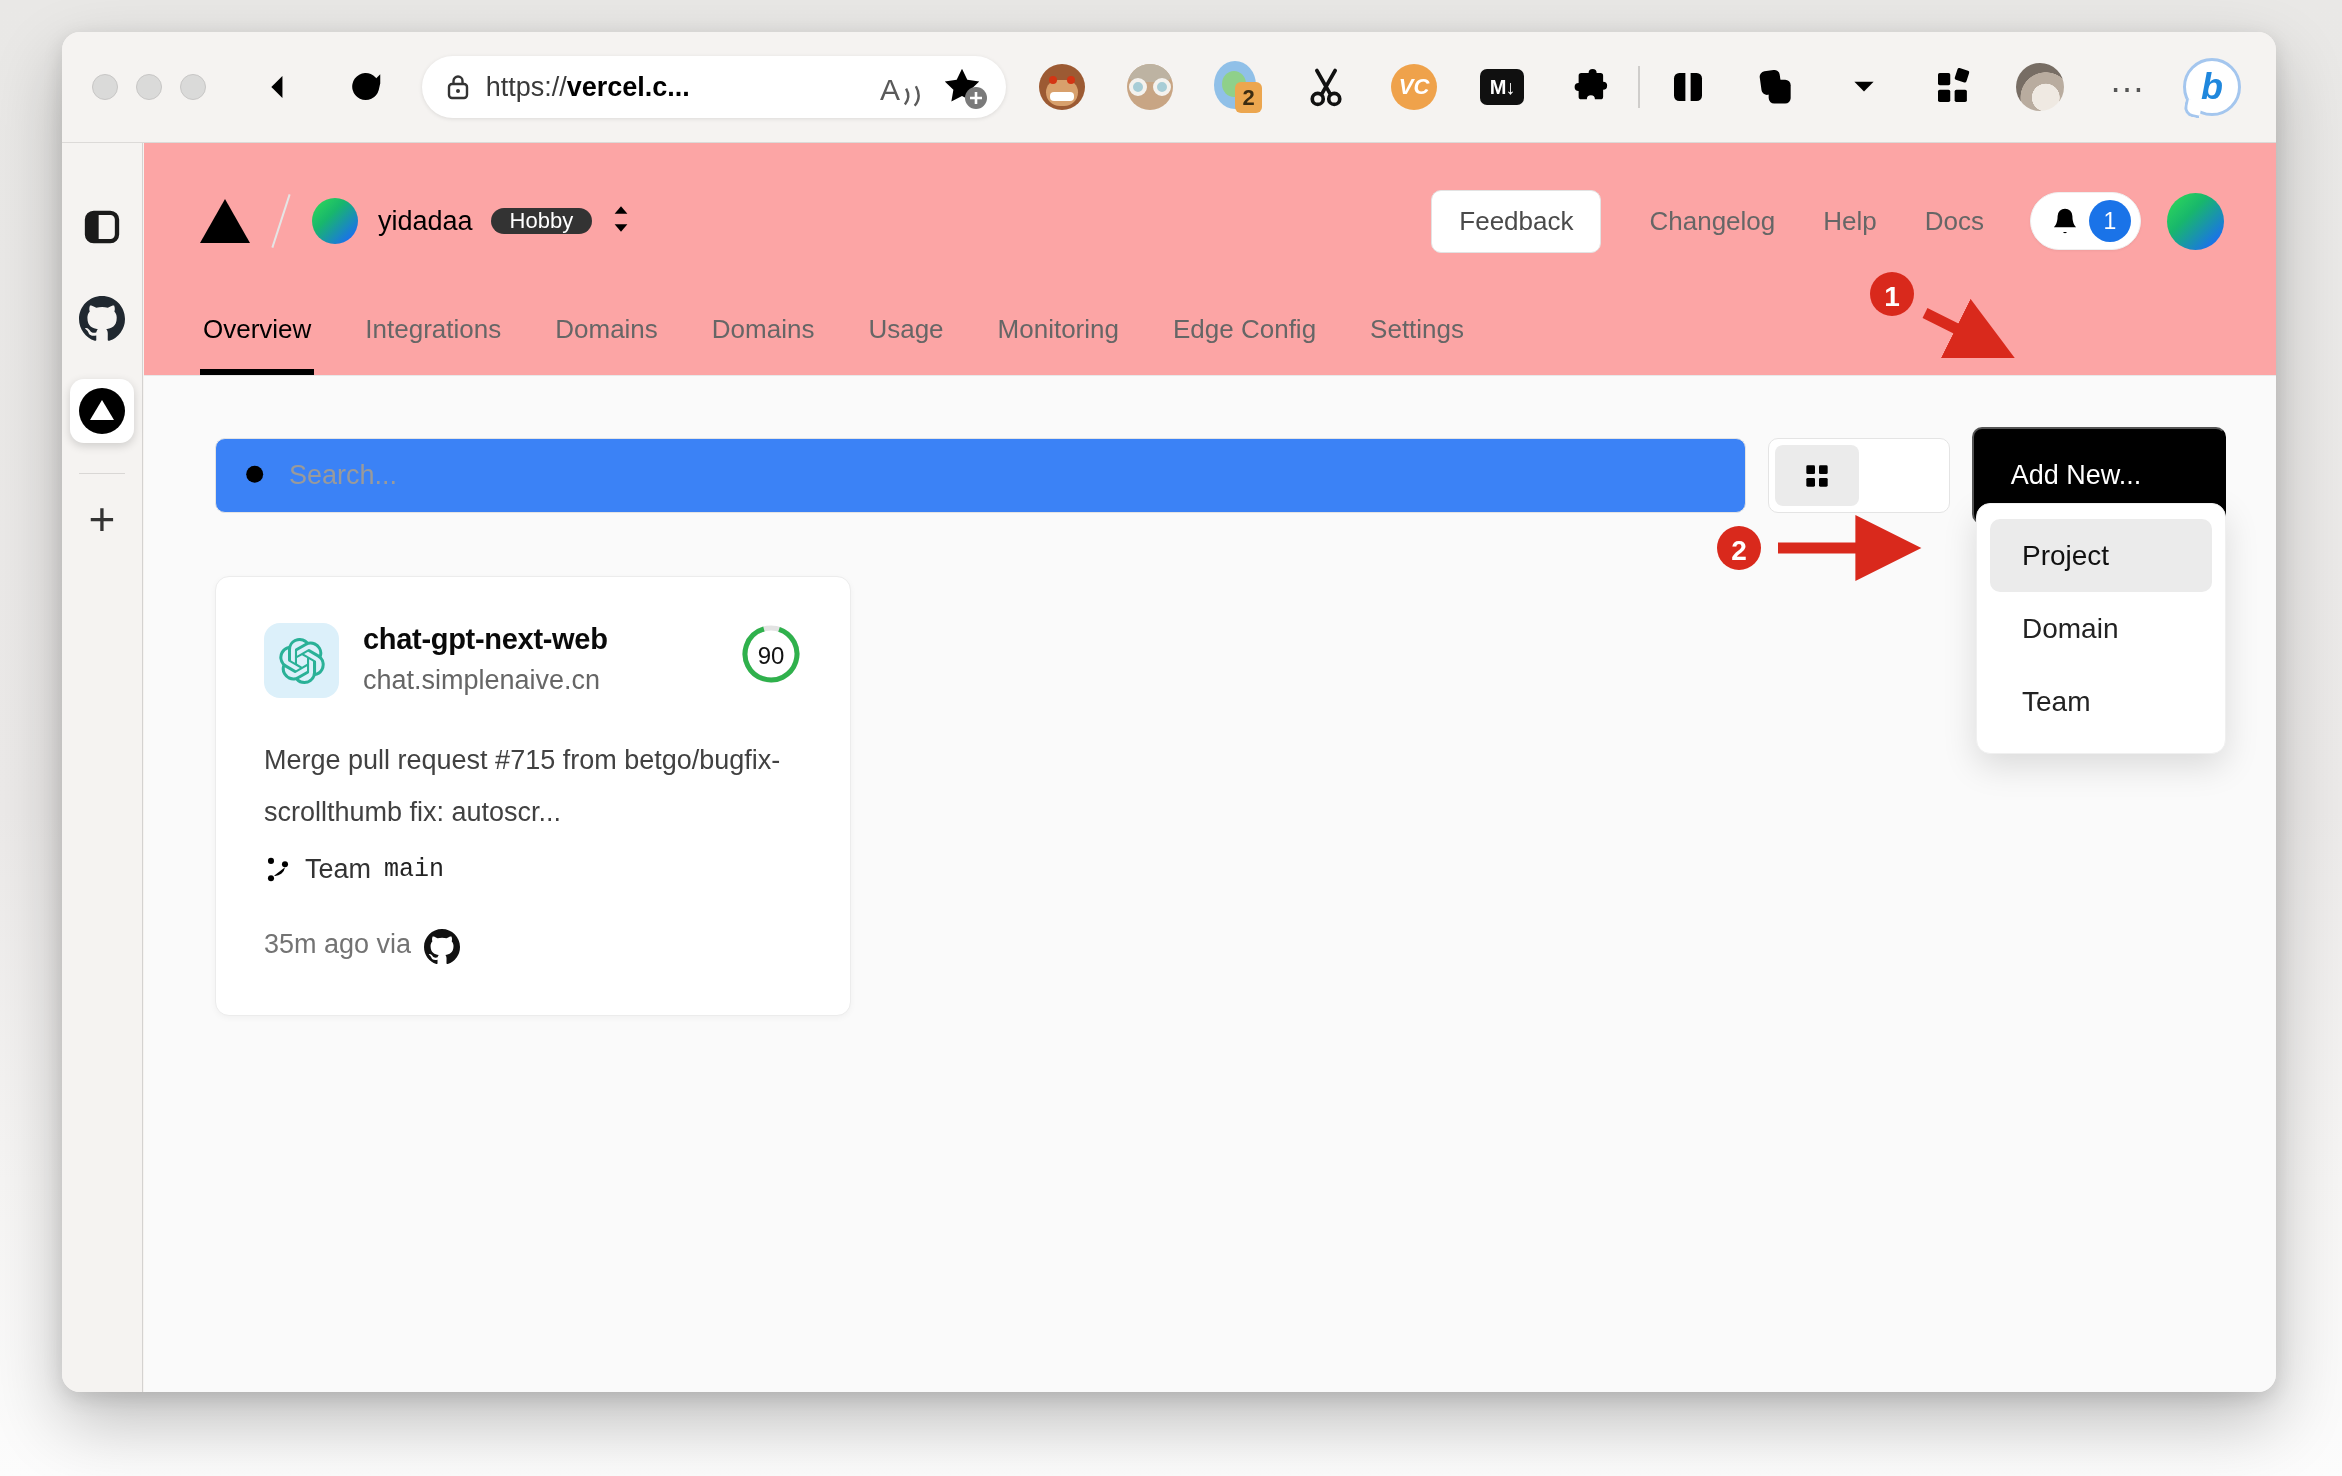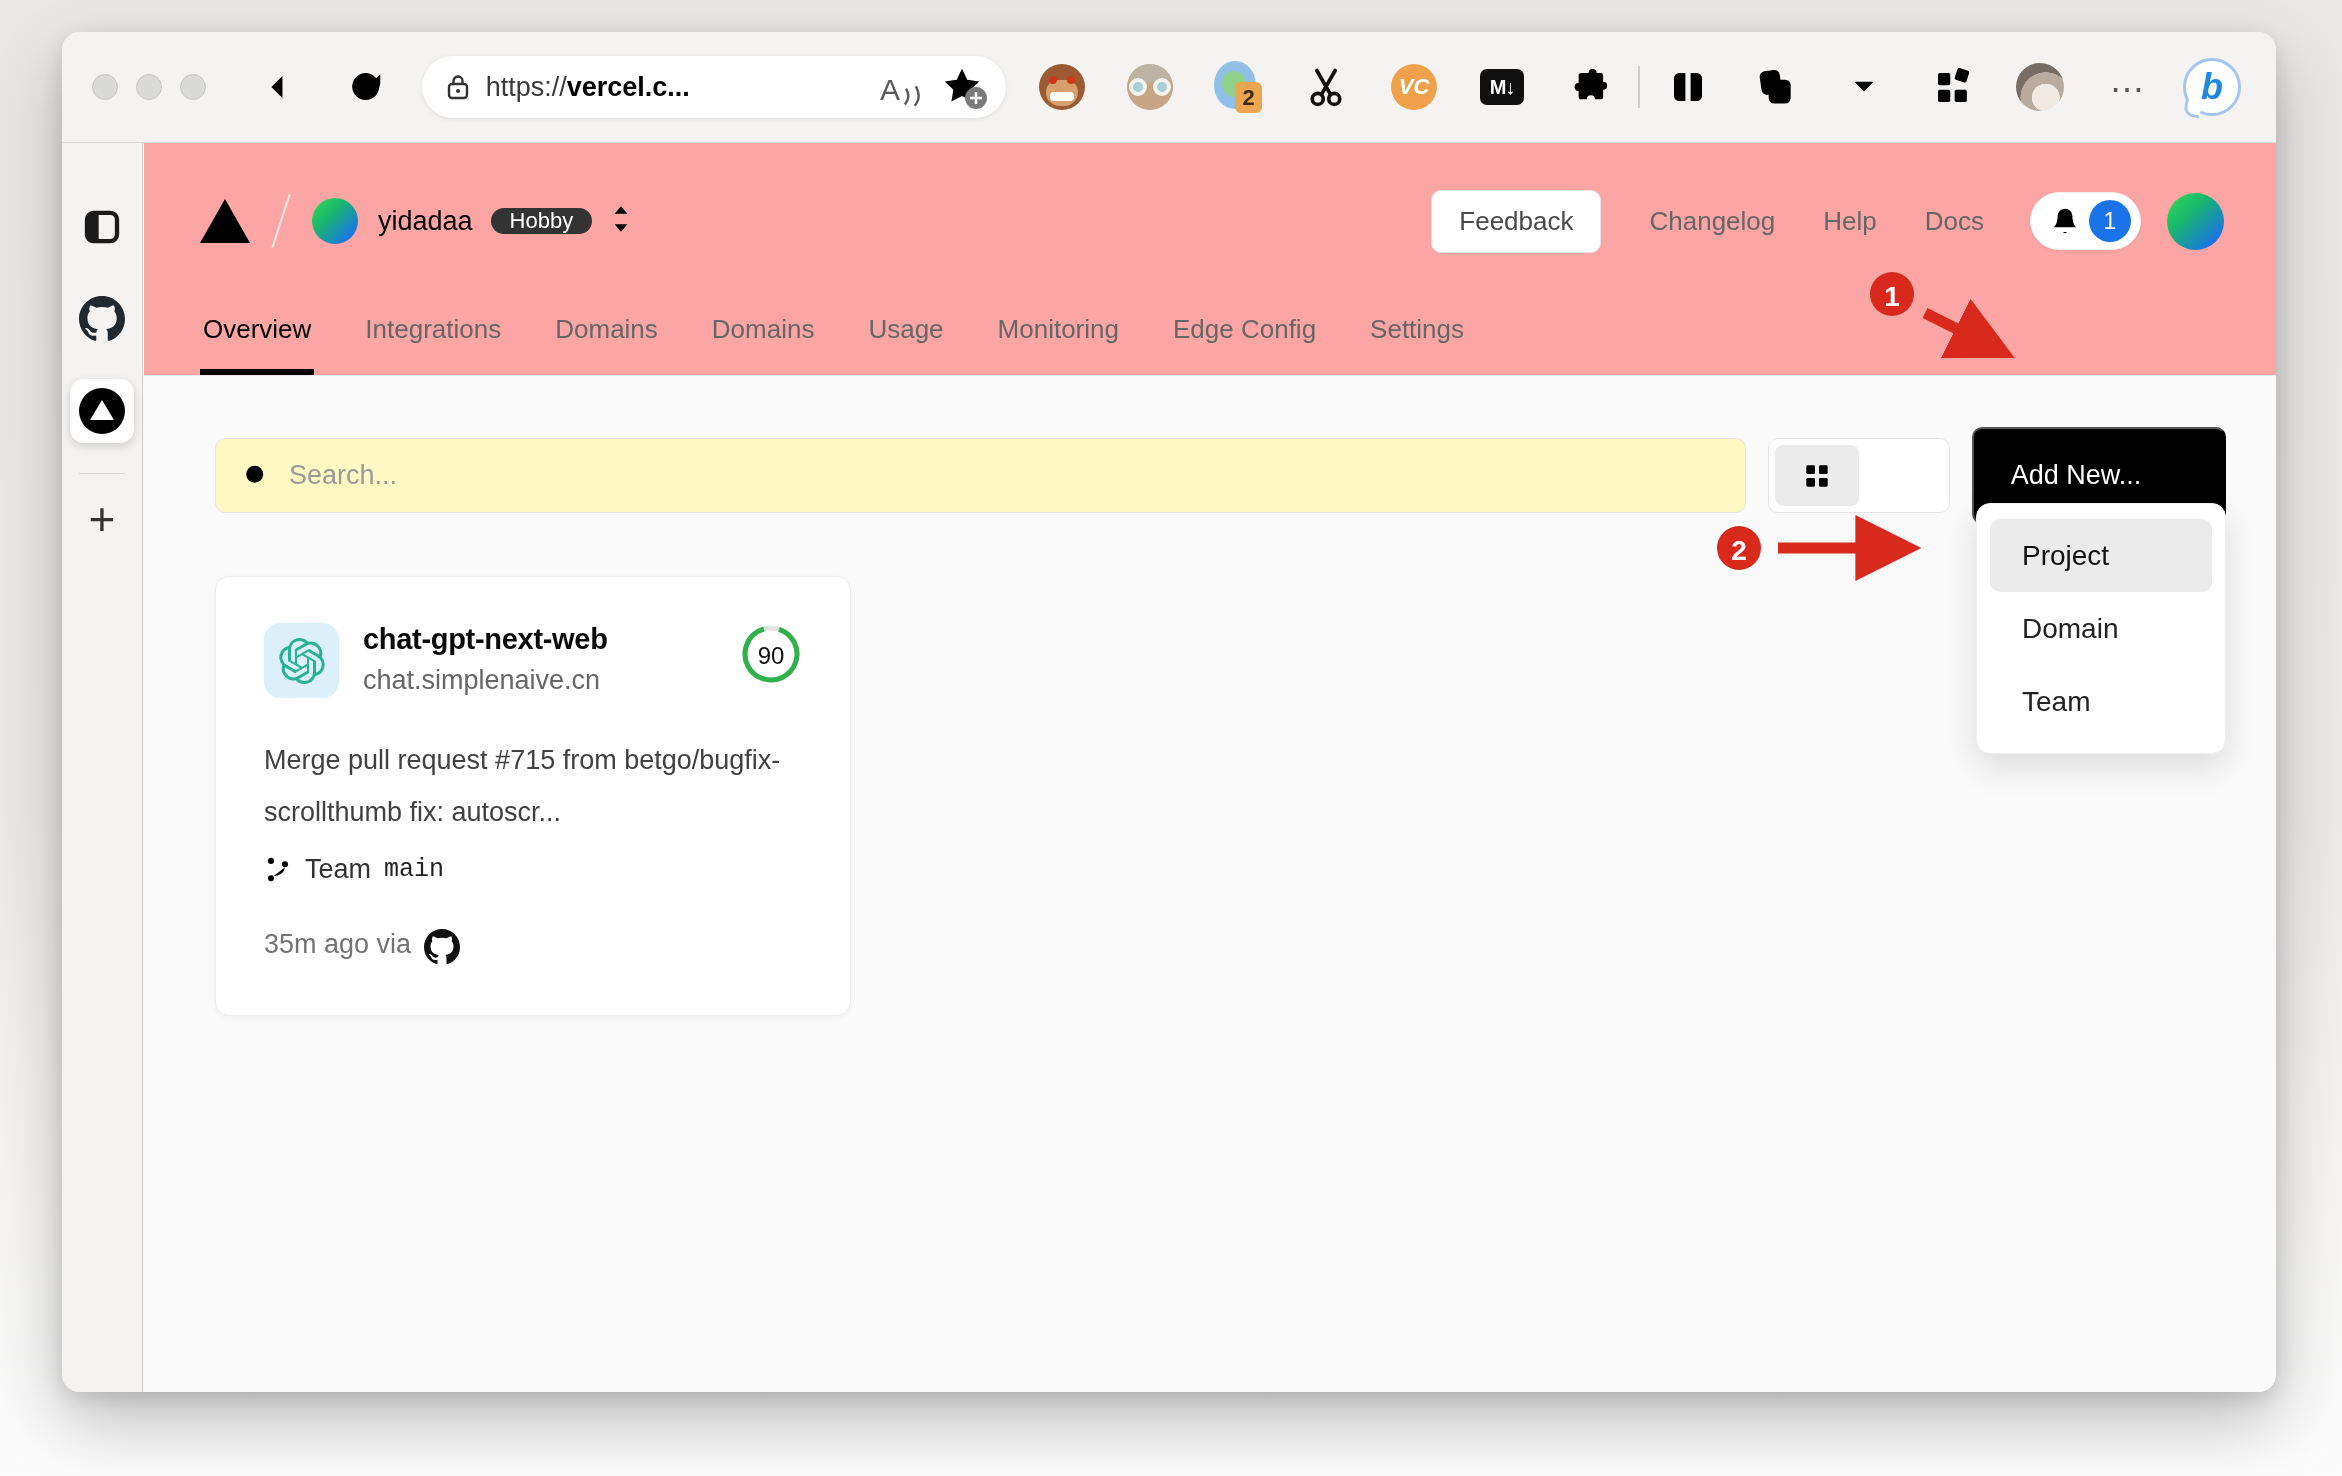--- a/index.html
+++ b/index.html
@@ -88,21 +88,21 @@
   .hlink{ font-size:26px; color:#666; margin-left:48px; }
   .bell-pill{ margin-left:46px; display:flex; align-items:center; background:#fff; border:1px solid #efefef; border-radius:999px; padding:7px 9px 7px 19px; box-shadow:0 1px 3px rgba(0,0,0,.05); }
   .noti-badge{ width:42px; height:42px; border-radius:50%; background:#1a73e8; color:#fff; font-size:23px; display:flex; align-items:center; justify-content:center; margin-left:9px; }
   .user-avatar{ width:57px; height:57px; margin-left:26px; }
   .tabs{ position:absolute; left:56px; bottom:0; display:flex; gap:48px; }
   .tab{ font-size:26px; color:#666; padding:0 3px 24px; border-bottom:6px solid transparent; }
   .tab.active{ color:#000; font-weight:500; border-bottom-color:#000; }
   
   .main{ padding:51px 50px 0 71px; }
   .controls{ display:flex; align-items:center; }
-  .search{ flex:1; height:75px; background:#fef9c3; border:1px solid #e4e4e4; border-radius:10px; display:flex; align-items:center; padding:0 26px; }
+  .search{ flex:1; height:75px; background:#3b82f6; border:1px solid #e4e4e4; border-radius:10px; display:flex; align-items:center; padding:0 26px; }
   .search input{ border:none; outline:none; background:transparent; font-size:27px; color:#333; margin-left:18px; width:100%; font-family:inherit; }
   .search input::placeholder{ color:#9a9a9a; }
   .viewtoggle{ margin-left:22px; height:75px; background:#fff; border:1px solid #e4e4e4; border-radius:10px; display:flex; align-items:center; padding:6px; }
   .vt-btn{ width:84px; height:61px; display:flex; align-items:center; justify-content:center; border-radius:8px; }
   .vt-btn.on{ background:#ebebeb; }
   .addnew{ margin-left:22px; width:254px; height:97px; background:#000; border-radius:10px; color:#fff; display:flex; align-items:center; justify-content:center; gap:20px; font-size:27px; font-weight:500; }
   
   .card{ margin-top:52px; width:636px; background:#fff; border:1px solid #ececec; border-radius:14px; box-shadow:0 2px 6px rgba(0,0,0,.04); padding:46px 48px 50px; }
   .card-head{ display:flex; align-items:flex-start; }
   .app-ic{ width:75px; height:75px; border-radius:16px; background:#dcf0fa; display:flex; align-items:center; justify-content:center; flex:none; }

